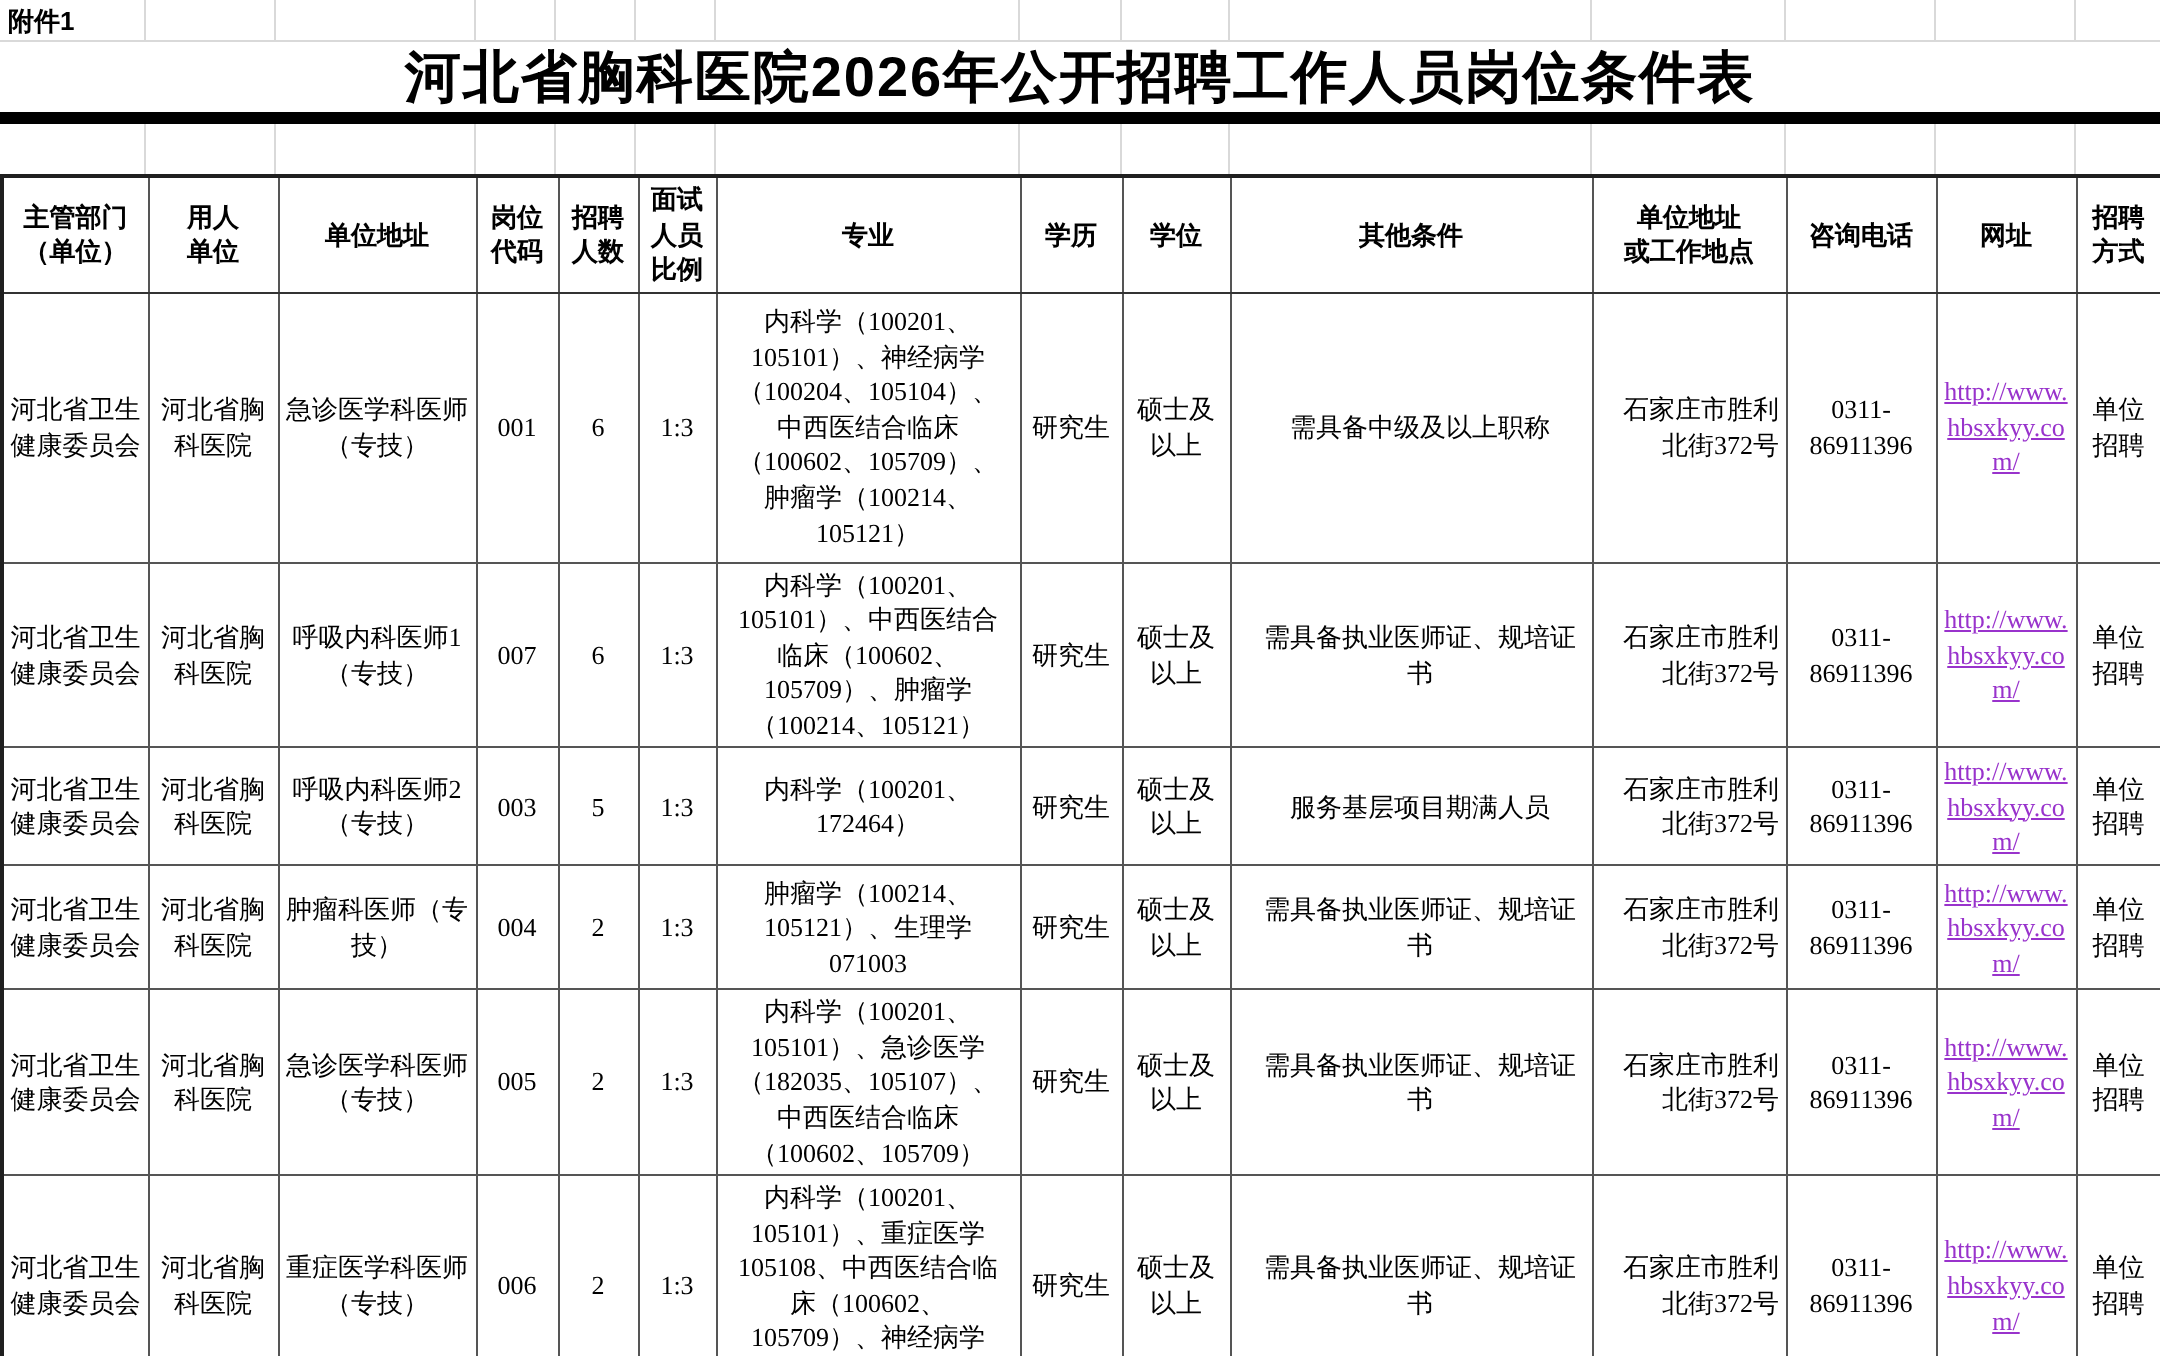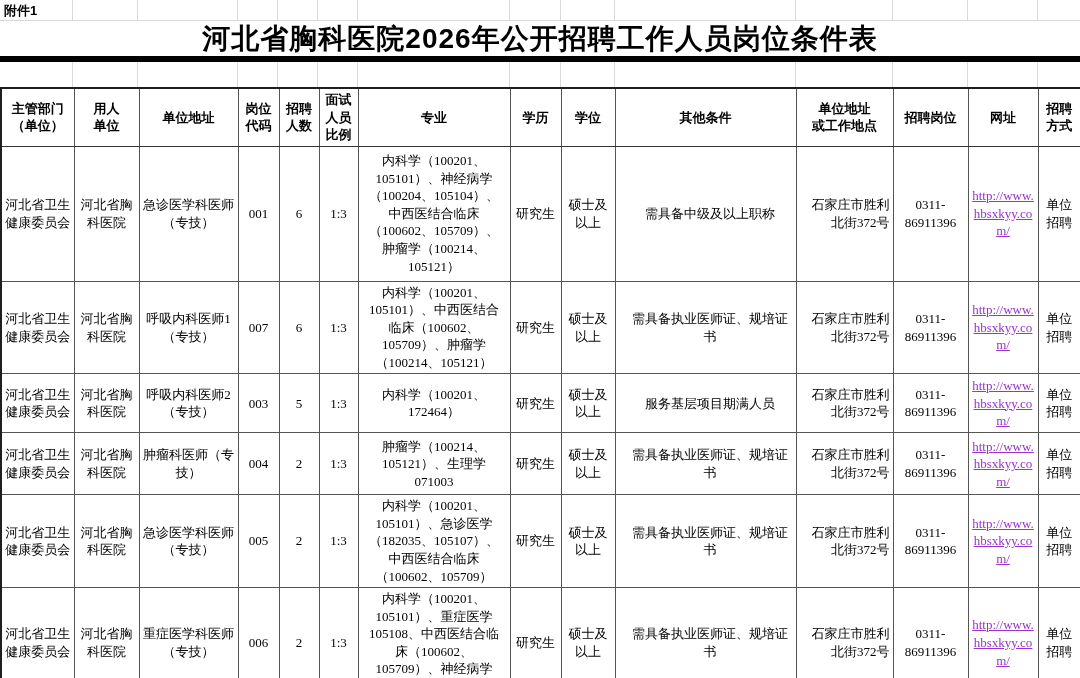--- a/index.html
+++ b/index.html
@@ -93,21 +93,21 @@
 人数</th>
         <th>面试
 人员
 比例</th>
         <th>专业</th>
         <th>学历</th>
         <th>学位</th>
         <th>其他条件</th>
         <th>单位地址
 或工作地点</th>
-        <th>招聘岗位</th>
+        <th>咨询电话</th>
         <th>网址</th>
         <th>招聘
 方式</th>
       </tr>
     </thead>
     <tbody>
       <tr style="height:135px">
         <td>河北省卫生健康委员会</td>
         <td>河北省胸科医院</td>
         <td>急诊医学科医师（专技）</td>

